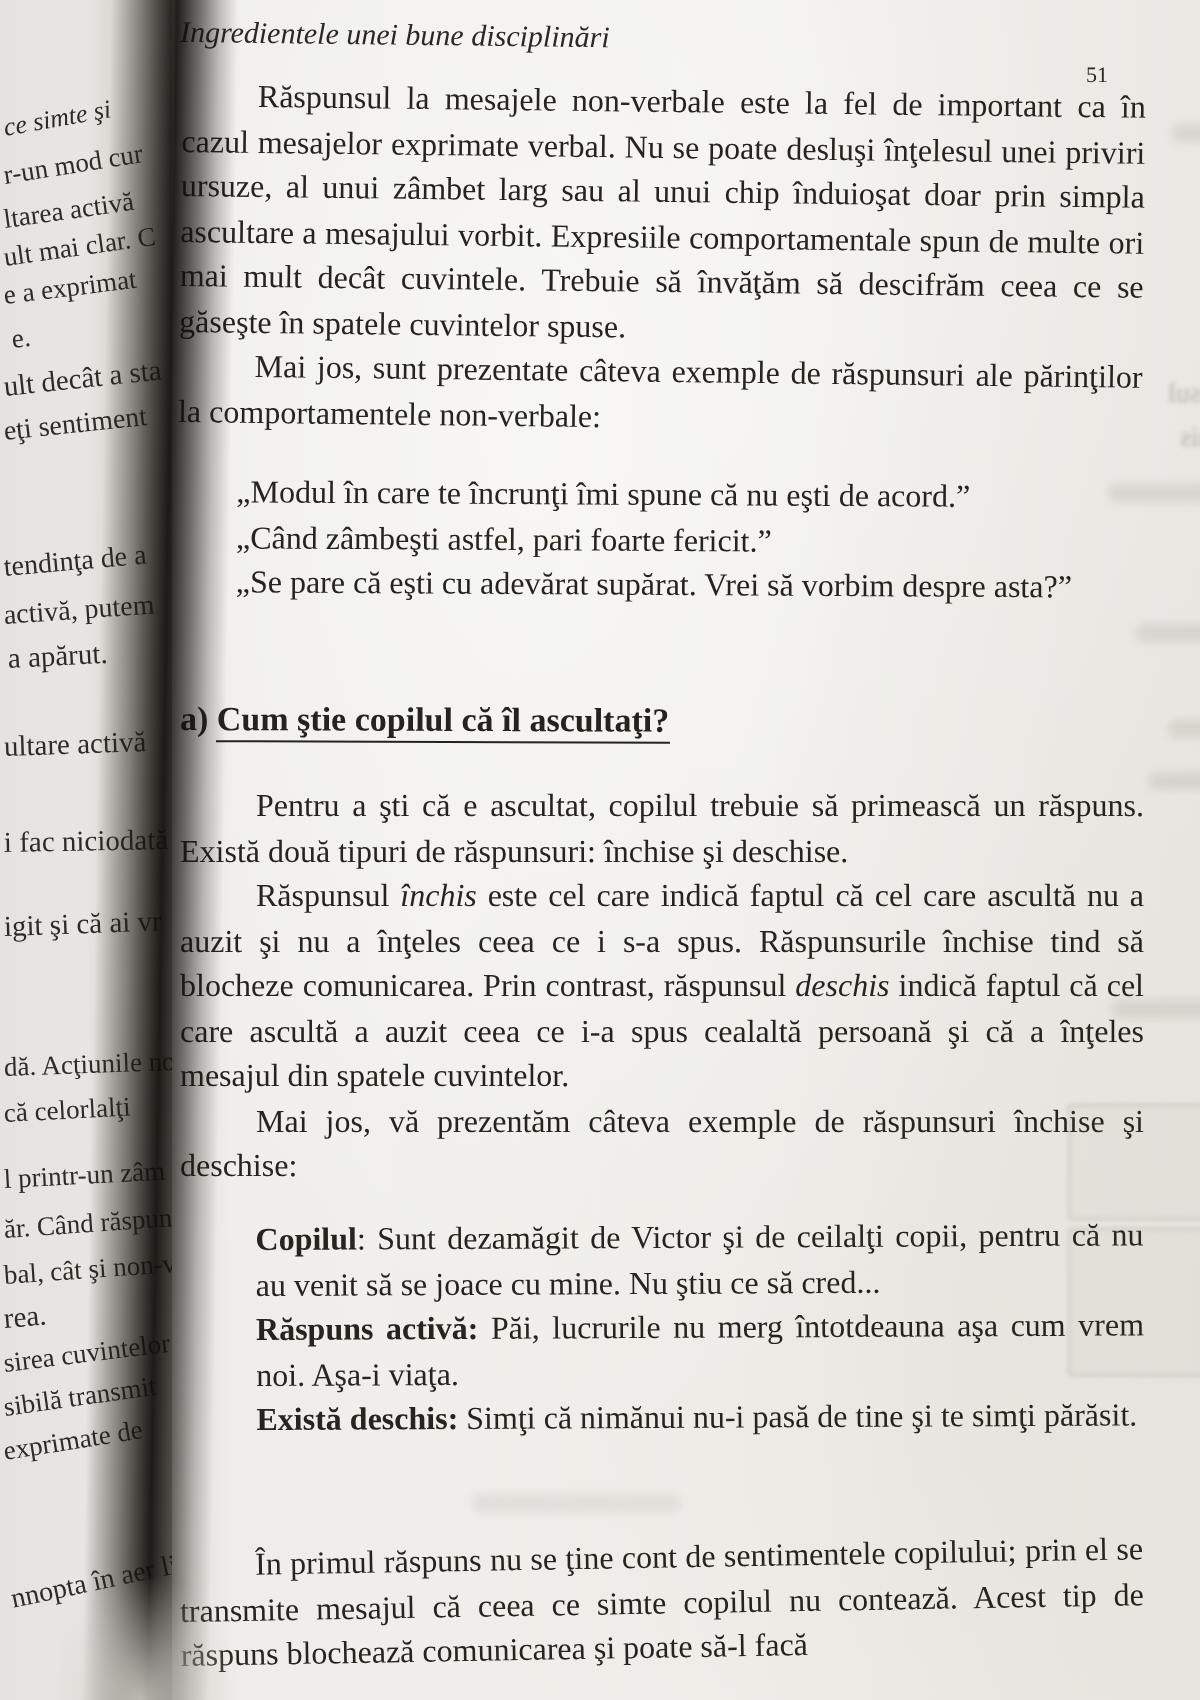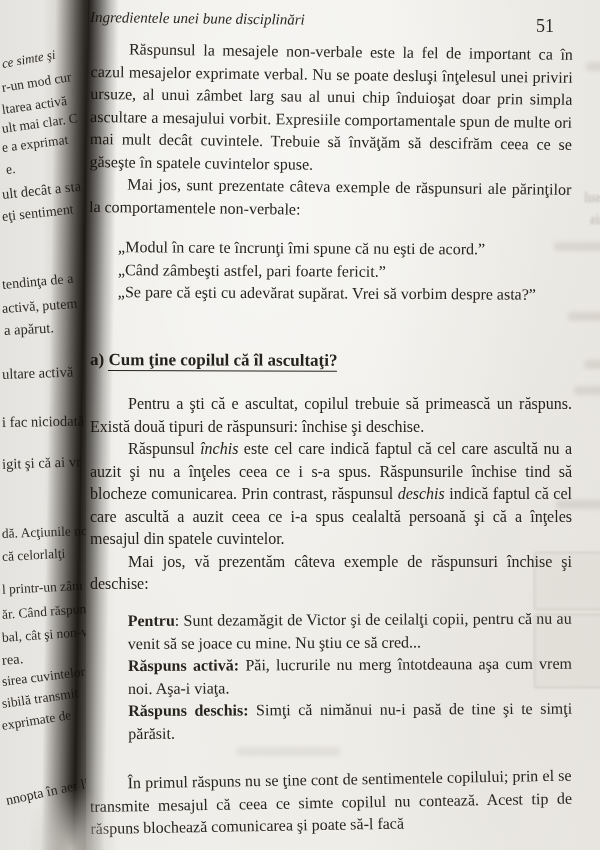--- a/index.html
+++ b/index.html
@@ -77,21 +77,21 @@
       radial-gradient(ellipse at 80% 80%, rgba(219,215,206,.35), rgba(219,215,206,0) 55%),
       linear-gradient(to right,#dedcd6 0px,#eeede9 30px,#f2f1ed 55%,#eae8e3 100%);
     z-index:2;
   }
   .sec{position:absolute;left:4px;width:482px;}
   .bt{font-size:16px;line-height:22.5px;text-align:justify;color:#27231d;margin:0;}
   .ind{text-indent:38px;}
 
   .sec-top{top:8px;transform:rotate(.7deg);transform-origin:left center;}
   .header-title{font-style:italic;font-size:15px;color:#2b2721;}
-  .page-num{position:absolute;top:16px;right:46px;font-size:18px;color:#2b2721;z-index:5;}
+  .page-num{position:absolute;top:32px;right:46px;font-size:11px;color:#2b2721;z-index:5;}
 
   .sec-p1{top:38px;transform:rotate(.7deg);transform-origin:left center;}
   .sec-quotes{top:236px;transform:rotate(.35deg);transform-origin:left center;}
   .quote{text-indent:28px;}
   .sec-heading{top:350px;transform:rotate(.2deg);transform-origin:left center;}
   .heading{font-size:17px;font-weight:bold;color:#26221c;margin:0;}
   .heading .underlined{border-bottom:1.6px solid #26221c;padding-bottom:1px;}
   .sec-body2{top:393px;}
   .sec-example{top:610px;left:42px;width:444px;transform:rotate(-.3deg);transform-origin:left center;}
   .sec-p6{top:773px;transform:rotate(-1deg);transform-origin:left center;}
@@ -178,33 +178,33 @@
       <p class="bt ind">Mai jos, sunt prezentate câteva exemple de răspunsuri ale părinţilor la comportamentele non-verbale:</p>
     </div>
 
     <div class="sec sec-quotes">
       <p class="bt quote">„Modul în care te încrunţi îmi spune că nu eşti de acord.”</p>
       <p class="bt quote">„Când zâmbeşti astfel, pari foarte fericit.”</p>
       <p class="bt quote">„Se pare că eşti cu adevărat supărat. Vrei să vorbim despre asta?”</p>
     </div>
 
     <div class="sec sec-heading">
-      <p class="heading"><span>a) </span><span class="underlined">Cum ţine copilul că îl ascultaţi?</span></p>
+      <p class="heading"><span>a) </span><span class="underlined">Cum ştie copilul că îl ascultaţi?</span></p>
     </div>
 
     <div class="sec sec-body2">
       <p class="bt ind">Pentru a şti că e ascultat, copilul trebuie să primească un răspuns. Există două tipuri de răspunsuri: închise şi deschise.</p>
       <p class="bt ind"><span>Răspunsul </span><i>închis</i><span> este cel care indică faptul că cel care ascultă nu a auzit şi nu a înţeles ceea ce i s-a spus. Răspunsurile închise tind să blocheze comunicarea. Prin contrast, răspunsul </span><i>deschis</i><span> indică faptul că cel care ascultă a auzit ceea ce i-a spus cealaltă persoană şi că a înţeles mesajul din spatele cuvintelor.</span></p>
       <p class="bt ind">Mai jos, vă prezentăm câteva exemple de răspunsuri închise şi deschise:</p>
     </div>
 
     <div class="sec sec-example">
-      <p class="bt"><b>Pentru</b><span>: </span><span>Sunt dezamăgit de Victor şi de ceilalţi copii, pentru că nu au venit să se joace cu mine. Nu ştiu ce să cred...</span></p>
+      <p class="bt"><b>Copilul</b><span>: </span><span>Sunt dezamăgit de Victor şi de ceilalţi copii, pentru că nu au venit să se joace cu mine. Nu ştiu ce să cred...</span></p>
       <p class="bt"><b>Răspuns activă:</b><span> </span><span>Păi, lucrurile nu merg întotdeauna aşa cum vrem noi. Aşa-i viaţa.</span></p>
-      <p class="bt"><b>Răspuns deschis:</b><span> </span><span>Simţi că nimănui nu-i pasă de tine şi te simţi părăsit.</span></p>
+      <p class="bt"><b>Există deschis:</b><span> </span><span>Simţi că nimănui nu-i pasă de tine şi te simţi părăsit.</span></p>
     </div>
 
     <div class="sec sec-p6">
       <p class="bt ind">În primul răspuns nu se ţine cont de sentimentele copilului; prin el se transmite mesajul că ceea ce simte copilul nu contează. Acest tip de răspuns blochează comunicarea şi poate să-l facă</p>
     </div>
 
   </div>
 
   <div class="gutter-shadow"></div>
   <div class="gutter-fade-bottom"></div>

